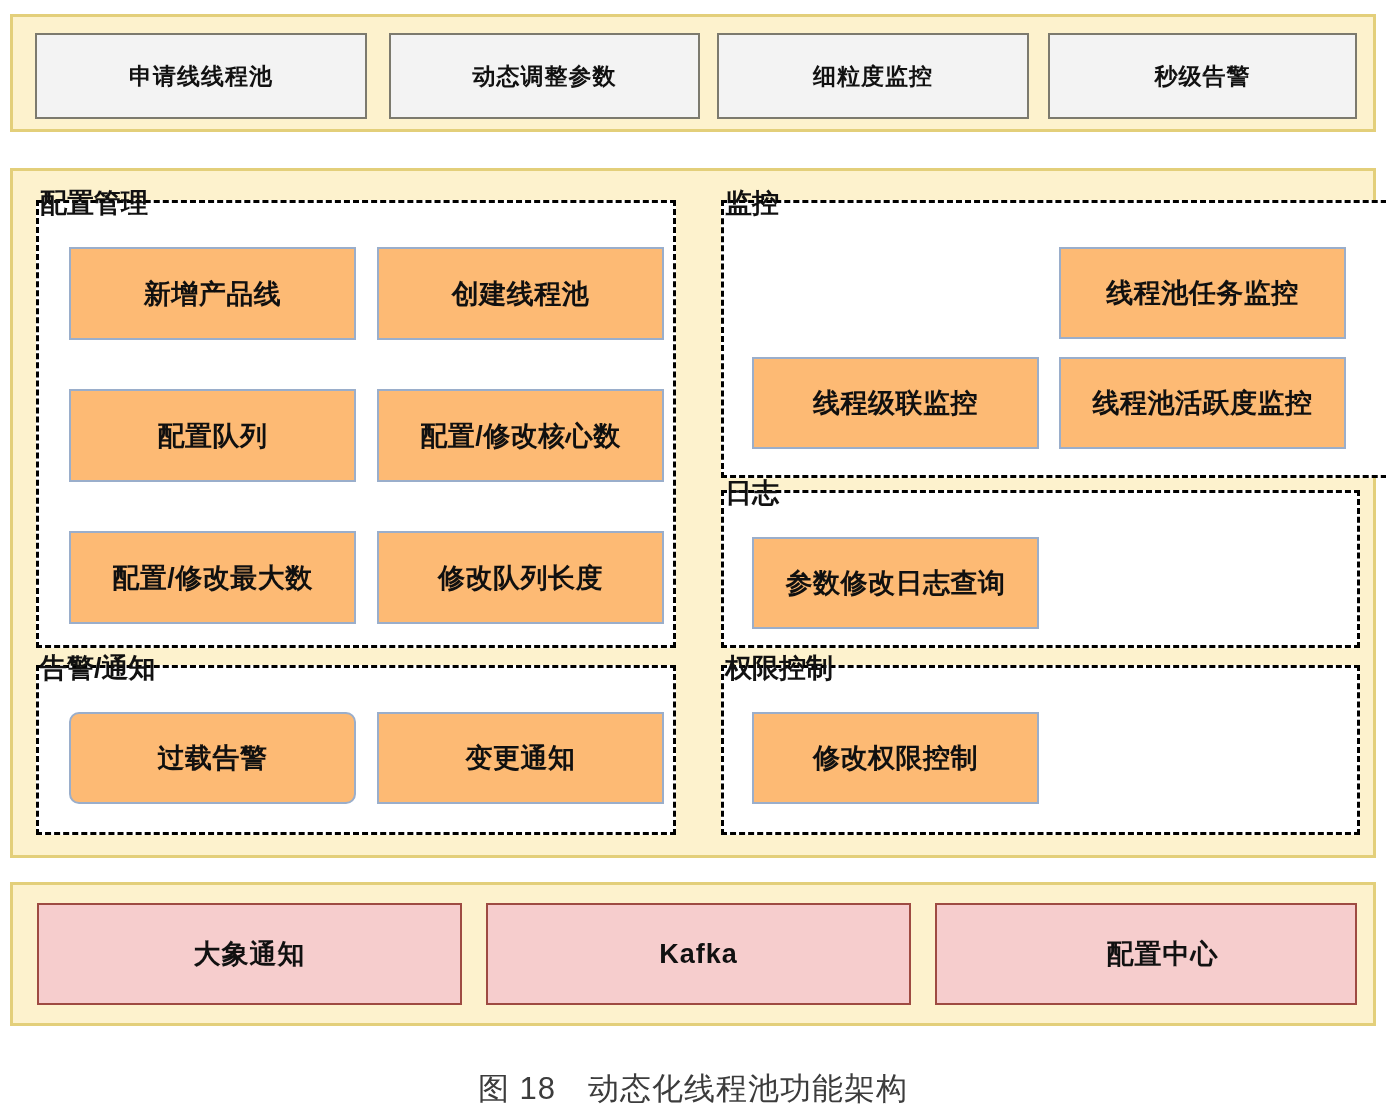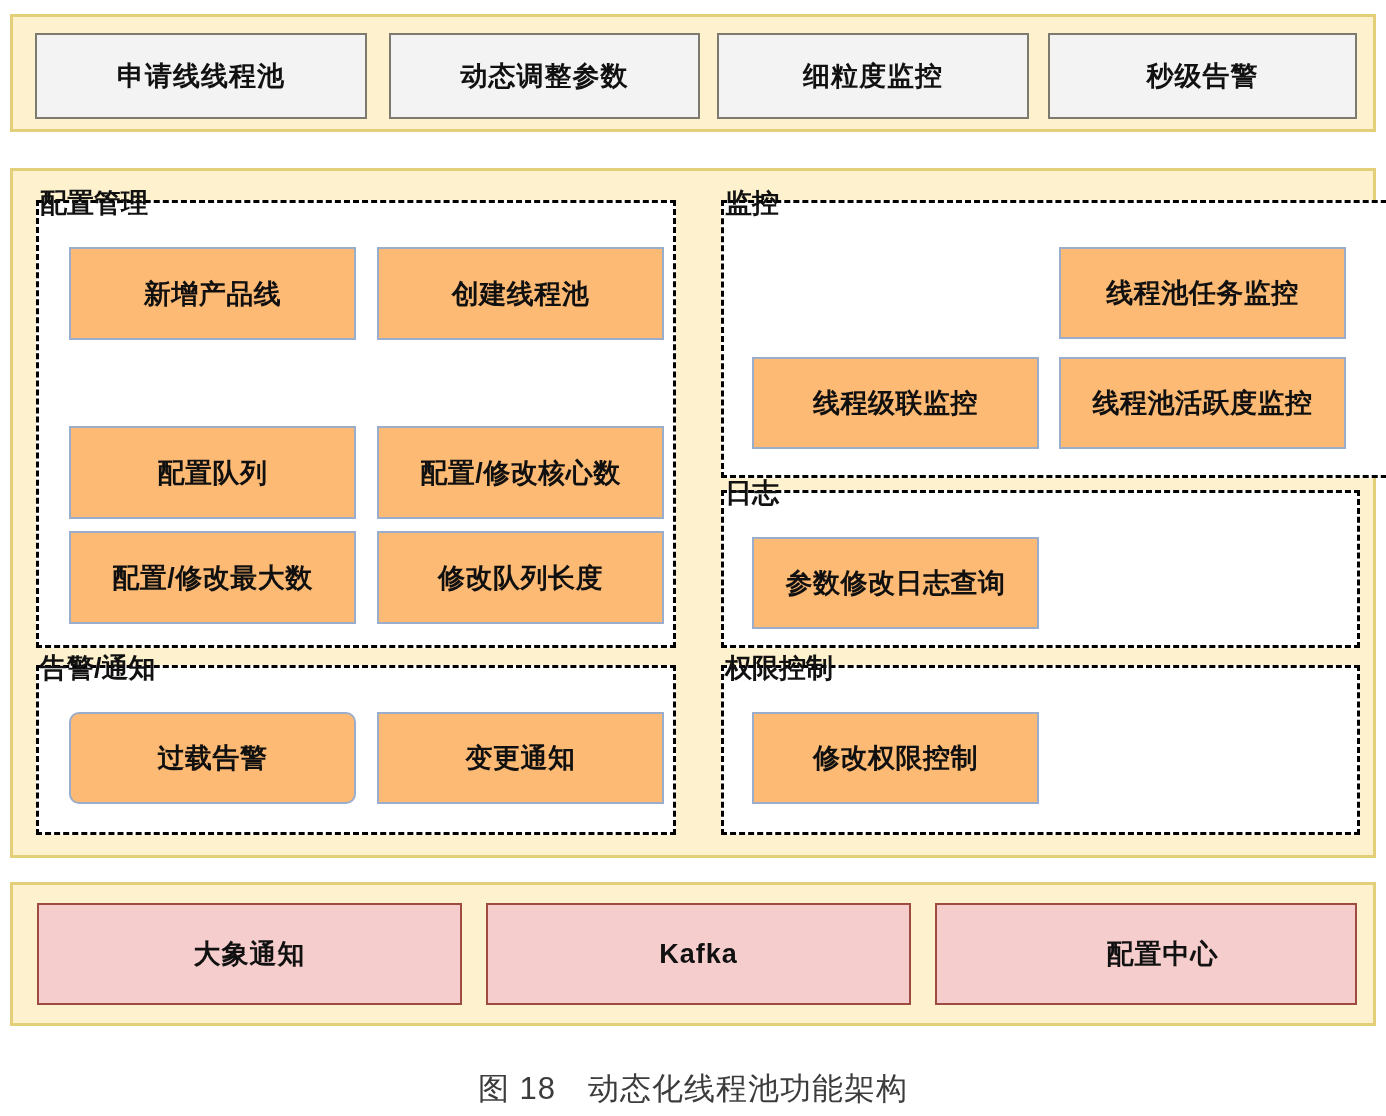--- a/index.html
+++ b/index.html
@@ -36,21 +36,21 @@
     position: absolute;
     top: 16px;
     height: 86px;
     background: #f3f3f3;
     border: 2px solid #7c7a6e;
     box-sizing: border-box;
     display: flex;
     align-items: center;
     justify-content: center;
     color: #111111;
-    font-size: 27px;
+    font-size: 23px;
     font-weight: 700;
     letter-spacing: 1px;
   }
   .cap-box.c0 { left: 22px;   width: 332px; }
   .cap-box.c1 { left: 376px;  width: 311px; }
   .cap-box.c2 { left: 704px;  width: 312px; }
   .cap-box.c3 { left: 1035px; width: 309px; }
 
   
   .group {
@@ -101,21 +101,21 @@
     font-weight: 700;
     letter-spacing: 0.5px;
     text-align: center;
   }
 
   
   #group-config .feat { width: 287px; height: 93px; }
   #group-config .feat.col0 { left: 30px; }
   #group-config .feat.col1 { left: 338px; }
   #group-config .feat.row0 { top: 18px; }
-  #group-config .feat.row1 { top: 160px; margin-top: 37px; }
+  #group-config .feat.row1 { top: 160px; }
   #group-config .feat.row2 { top: 302px; justify-content: center; }
 
   
   #group-alert .feat { width: 287px; height: 92px; top: 18px; }
   #group-alert .feat.col0 { left: 30px; border-radius: 10px; }
   #group-alert .feat.col1 { left: 338px; }
 
   
   #group-monitor .feat { width: 287px; height: 92px; }
   #group-monitor .feat.col0 { left: 28px; }

